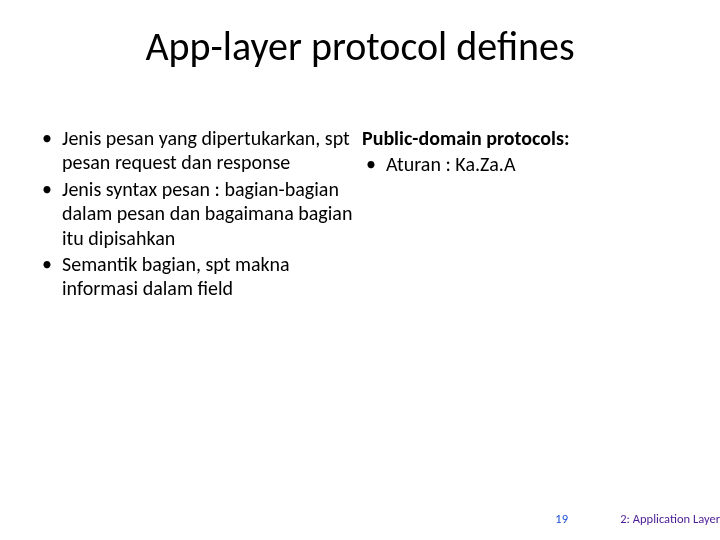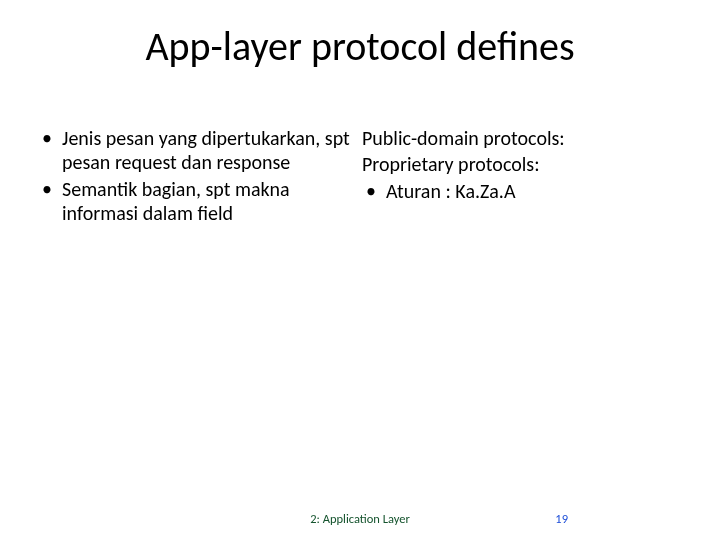--- a/index.html
+++ b/index.html
@@ -57,29 +57,30 @@
   ul.bullets > li::before {
     content: "•";
     position: absolute;
     left: -16px;
     top: 0;
   }
   .heading {
     font-size: 20px;
     line-height: 1.22;
     margin: 0 0 2px 0;
+    font-weight: bold;
   }
   .footer-center {
     position: absolute;
     bottom: 14px;
     left: 0;
     width: 720px;
-    text-align: center;
+    text-align: right;
     font-size: 12.5px;
-    color: #14532d;
+    color: #4c1d95;
   }
   .footer-right {
     position: absolute;
     bottom: 14px;
     right: 24px;
     font-size: 12.5px;
     color: #1d4ed8;
   }
 </style>
 </head>
@@ -87,27 +88,27 @@
 
 <div class="slide">
 
   <div class="title">App-layer protocol defines</div>
 
   <div class="columns">
 
     <div class="col col-left">
       <ul class="bullets">
         <li>Jenis pesan yang dipertukarkan, spt pesan request dan response</li>
+        <li>Jenis syntax pesan : bagian-bagian dalam pesan dan bagaimana bagian itu dipisahkan</li>
         <li>Semantik bagian, spt makna informasi dalam field</li>
       </ul>
     </div>
 
     <div class="col col-right">
       <div class="heading">Public-domain protocols:</div>
-      <div class="heading">Proprietary protocols:</div>
       <ul class="bullets">
         <li>Aturan : Ka.Za.A</li>
       </ul>
     </div>
 
   </div>
 
   <div class="footer-center">2: Application Layer</div>
   <div class="footer-right">19</div>
 

